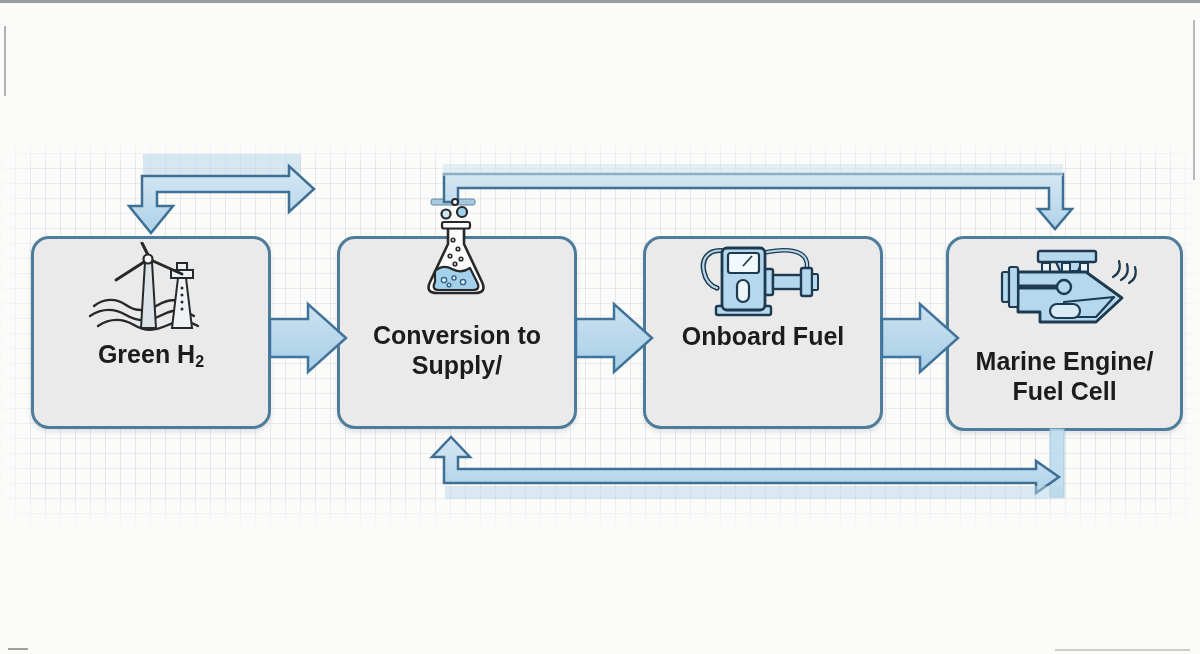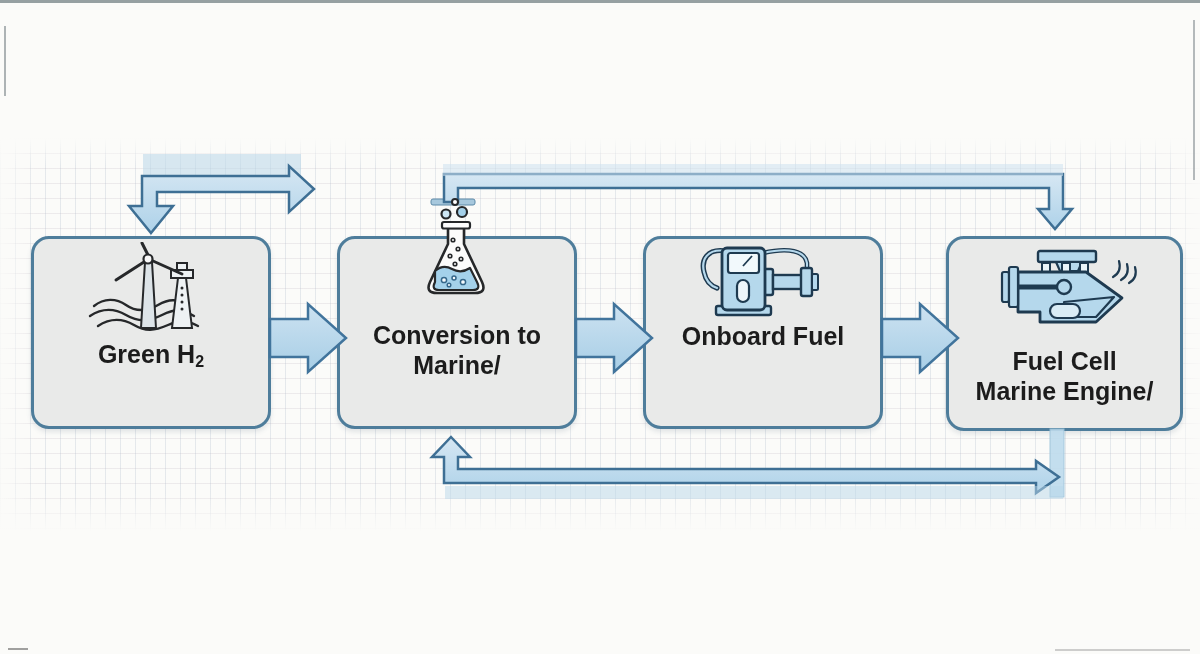--- a/index.html
+++ b/index.html
@@ -75,34 +75,34 @@
 
   <div class="flow-box b1">
     <div class="box-label">
       <div><span>Green H</span><sub>2</sub></div>
     </div>
   </div>
 
   <div class="flow-box b2">
     <div class="box-label">
       <div>Conversion to</div>
-      <div>Marine/</div>
+      <div>Supply/</div>
     </div>
   </div>
 
   <div class="flow-box b3">
     <div class="box-label">
       <div>Onboard Fuel</div>
     </div>
   </div>
 
   <div class="flow-box b4">
     <div class="box-label">
+      <div>Marine Engine/</div>
       <div>Fuel Cell</div>
-      <div>Marine Engine/</div>
     </div>
   </div>
 
   <svg class="arrow-layer" width="1200" height="654" viewBox="0 0 1200 654">
     <defs>
       <linearGradient id="chevGrad" x1="0" y1="0" x2="0" y2="1">
         <stop offset="0" stop-color="#cde2f1"></stop>
           <stop offset="1" stop-color="#a7cee6"></stop>
       </linearGradient>
       <linearGradient id="bandGrad" x1="0" y1="0" x2="0" y2="1">

